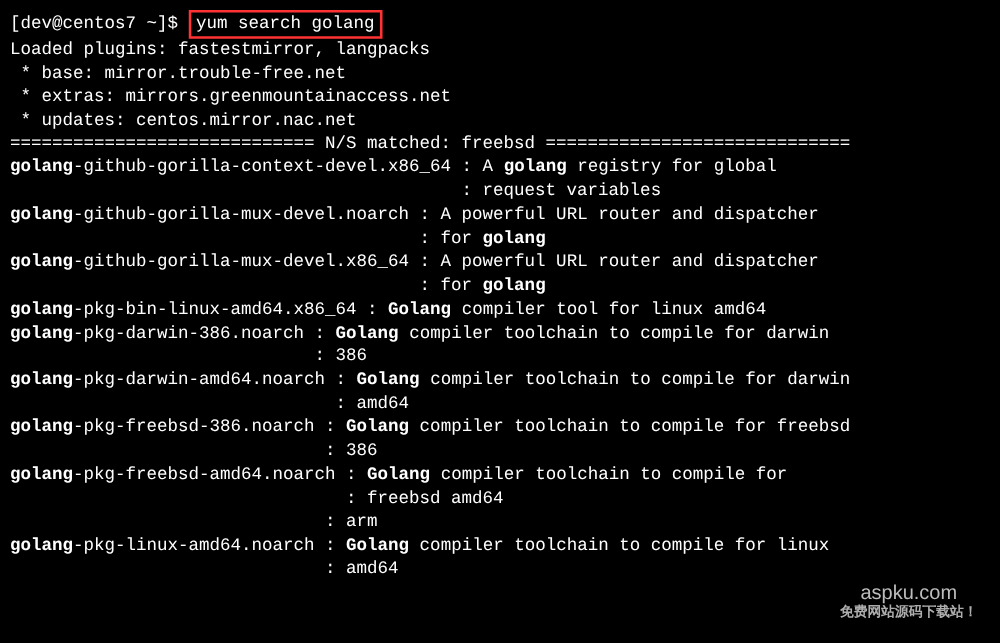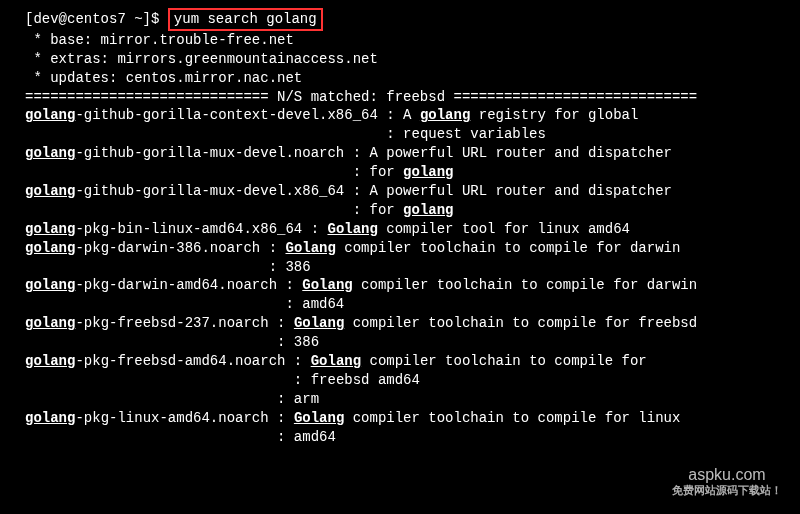--- a/index.html
+++ b/index.html
@@ -10,25 +10,23 @@
       font-family: "Courier New", monospace;
       font-size: 14px;
       line-height: 1.35;
       width: 800px;
       box-sizing: border-box;
       white-space: nowrap;
       overflow: hidden;
     }
     .line {
       white-space: pre;
-      margin-left: 17px;
     }
     .bold {
       font-weight: bold;
-      text-decoration: underline;
     }
     .highlight-box {
       border: 2px solid #ff3333;
       padding: 0 4px;
       display: inline-block;
     }
     .watermark {
       position: absolute;
       right: 18px;
       bottom: 18px;
@@ -45,40 +43,41 @@
       color: #cccccc;
       font-weight: bold;
     }
   </style>
 </head>
 <body>
 
 <div class="line"><span>[dev@centos7 ~]$ </span><span class="highlight-box">yum search golang</span></div>
 
 <div id="header-block">
+    <div class="line">Loaded plugins: fastestmirror, langpacks</div>
     <div class="line"> * base: mirror.trouble-free.net</div>
     <div class="line"> * extras: mirrors.greenmountainaccess.net</div>
     <div class="line"> * updates: centos.mirror.nac.net</div>
   </div>
 
 <div class="line"><span>============================= </span><span>N/S matched: freebsd</span><span> =============================</span></div>
 
 <div id="results-block">
     <div class="line"><span></span><span class="bold">golang</span><span>-github-gorilla-context-devel.x86_64</span><span> : </span><span>A </span><span class="bold">golang</span><span> registry for global</span></div>
     <div class="line"><span>                                          </span><span> : </span><span>request variables</span></div>
     <div class="line"><span></span><span class="bold">golang</span><span>-github-gorilla-mux-devel.noarch</span><span> : </span><span>A powerful URL router and dispatcher</span><span></span></div>
     <div class="line"><span>                                      </span><span> : </span><span>for </span><span class="bold">golang</span><span></span></div>
     <div class="line"><span></span><span class="bold">golang</span><span>-github-gorilla-mux-devel.x86_64</span><span> : </span><span>A powerful URL router and dispatcher</span><span></span></div>
     <div class="line"><span>                                      </span><span> : </span><span>for </span><span class="bold">golang</span><span></span></div>
     <div class="line"><span></span><span class="bold">golang</span><span>-pkg-bin-linux-amd64.x86_64</span><span> : </span><span></span><span class="bold">Golang</span><span> compiler tool for linux amd64</span></div>
     <div class="line"><span></span><span class="bold">golang</span><span>-pkg-darwin-386.noarch</span><span> : </span><span></span><span class="bold">Golang</span><span> compiler toolchain to compile for darwin</span></div>
     <div class="line"><span>                            </span><span> : </span><span>386</span></div>
     <div class="line"><span></span><span class="bold">golang</span><span>-pkg-darwin-amd64.noarch</span><span> : </span><span></span><span class="bold">Golang</span><span> compiler toolchain to compile for darwin</span></div>
     <div class="line"><span>                              </span><span> : </span><span>amd64</span></div>
-    <div class="line"><span></span><span class="bold">golang</span><span>-pkg-freebsd-237.noarch</span><span> : </span><span></span><span class="bold">Golang</span><span> compiler toolchain to compile for freebsd</span></div>
+    <div class="line"><span></span><span class="bold">golang</span><span>-pkg-freebsd-386.noarch</span><span> : </span><span></span><span class="bold">Golang</span><span> compiler toolchain to compile for freebsd</span></div>
     <div class="line"><span>                             </span><span> : </span><span>386</span></div>
     <div class="line"><span></span><span class="bold">golang</span><span>-pkg-freebsd-amd64.noarch</span><span> : </span><span></span><span class="bold">Golang</span><span> compiler toolchain to compile for</span></div>
     <div class="line"><span>                               </span><span> : </span><span>freebsd amd64</span></div>
     <div class="line"><span>                             </span><span> : </span><span>arm</span></div>
     <div class="line"><span></span><span class="bold">golang</span><span>-pkg-linux-amd64.noarch</span><span> : </span><span></span><span class="bold">Golang</span><span> compiler toolchain to compile for linux</span></div>
     <div class="line"><span>                             </span><span> : </span><span>amd64</span></div>
   </div>
 
 <div class="watermark">
   <div>aspku.com</div>

